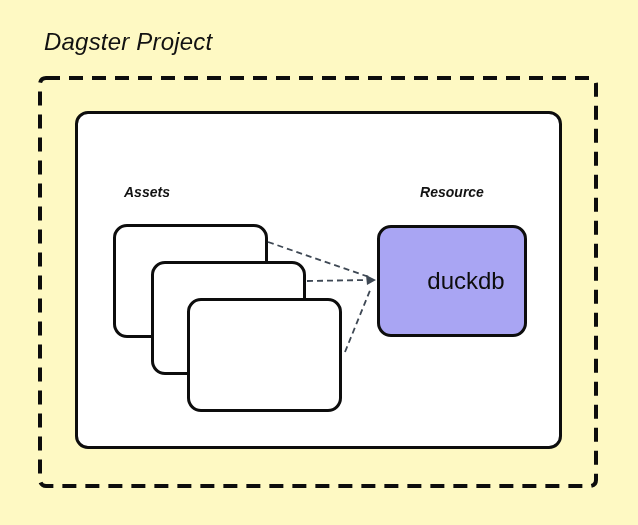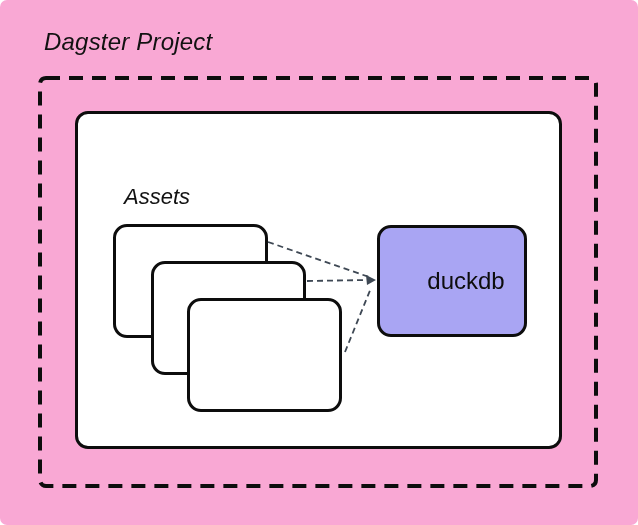--- a/index.html
+++ b/index.html
@@ -5,23 +5,22 @@
   html, body {
     margin: 0;
     padding: 0;
     background: #ffffff;
     font-family: "Liberation Sans", sans-serif;
   }
   .canvas {
     position: relative;
     width: 638px;
     height: 525px;
-    background: #f9a8d4;
+    background: #fef9c3;
     overflow: hidden;
-    border-radius: 7px;
   }
   .diagram-title {
     position: absolute;
     left: 44px;
     top: 28px;
     font-size: 24px;
     font-style: italic;
     font-weight: 500;
     color: #121212;
     letter-spacing: 0.2px;
@@ -43,23 +42,23 @@
     left: 318px;
     top: 136px;
     transform: translateX(-50%);
     font-size: 24px;
     font-weight: 400;
     color: #121212;
     z-index: 2;
   }
   .section-label {
     position: absolute;
-    font-size: 22px;
+    font-size: 14px;
     font-style: italic;
-    font-weight: 400;
+    font-weight: 700;
     color: #121212;
     z-index: 2;
   }
   .assets-label { left: 124px; top: 184px; }
   .resource-label { left: 452px; top: 184px; transform: translateX(-50%); }
   .asset-card {
     position: absolute;
     width: 155px;
     height: 114px;
     background: #ffffff;
@@ -105,20 +104,21 @@
 
 <div class="canvas">
 
   <div class="diagram-title">Dagster Project</div>
 
   <div class="definitions-box"></div>
 
 
   <div class="section-label assets-label">Assets</div>
 
+  <div class="section-label resource-label">Resource</div>
 
   <div class="asset-card c1"></div>
   <div class="asset-card c2"></div>
   <div class="asset-card c3"></div>
 
   <div class="resource-box" style="background-color: rgb(169, 165, 243);">
     <span class="resource-box-label">duckdb</span>
   </div>
 
   <svg class="overlay-svg" viewBox="0 0 638 525" xmlns="http://www.w3.org/2000/svg">

